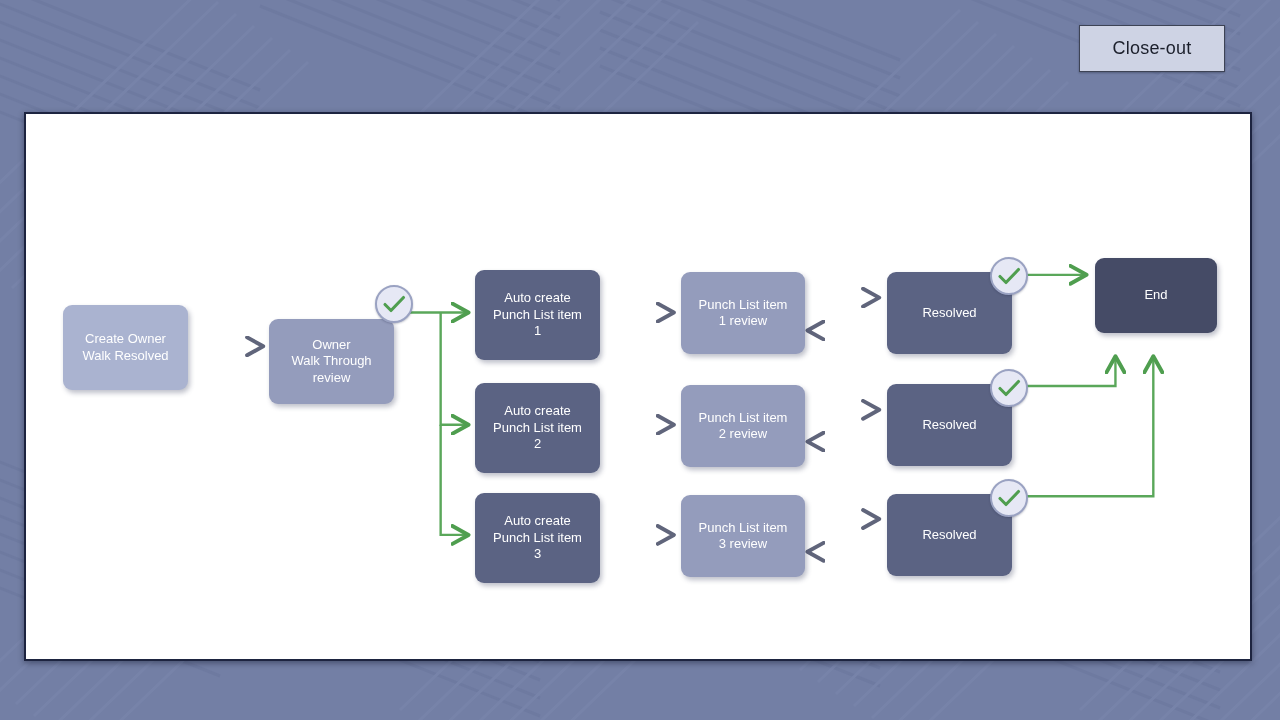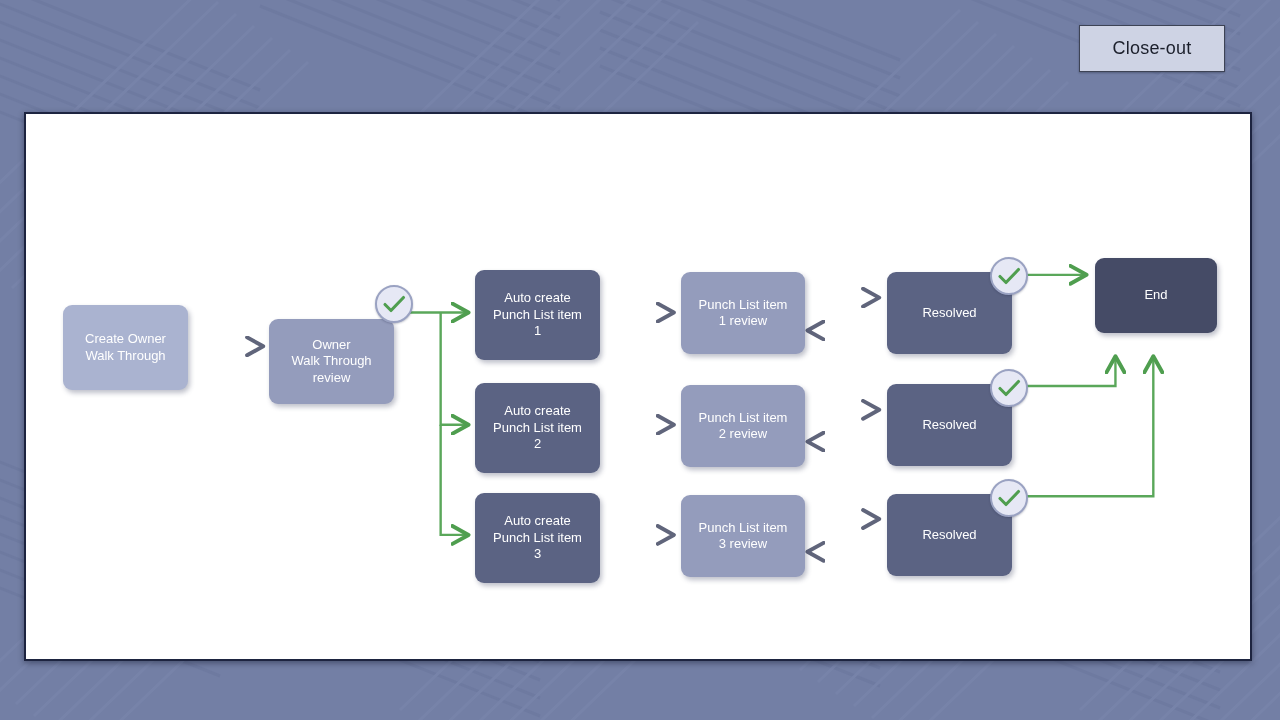--- a/index.html
+++ b/index.html
@@ -177,21 +177,21 @@
       <g stroke="#5aa75a" marker-end="url(#arrow-green)">
         <path d="M986 162 L1064 162"></path>
         <path d="M986 274 L1093 274 L1093 244"></path>
         <path d="M986 385 L1131 385 L1131 244"></path>
       </g>
     </g>
   </svg>
 
   <div id="node-layer">
       <div class="node tone-lightest" style="left: 37px; top: 191px; width: 125px; height: 85px;">Create Owner
-Walk Through</div>
+Walk Resolved</div>
       <div class="node tone-light" style="left: 243px; top: 205px; width: 125px; height: 85px;">Owner
 Walk Through
 review</div>
       <div class="node tone-mid" style="left: 449px; top: 156px; width: 125px; height: 90px;">Auto create
 Punch List item
 1</div>
       <div class="node tone-light" style="left: 655px; top: 158px; width: 124px; height: 82px;">Punch List item
 1 review</div>
       <div class="node tone-mid" style="left: 861px; top: 158px; width: 125px; height: 82px;">Resolved</div>
       <div class="node tone-dark" style="left: 1069px; top: 144px; width: 122px; height: 75px; text-align: center;">End</div>

